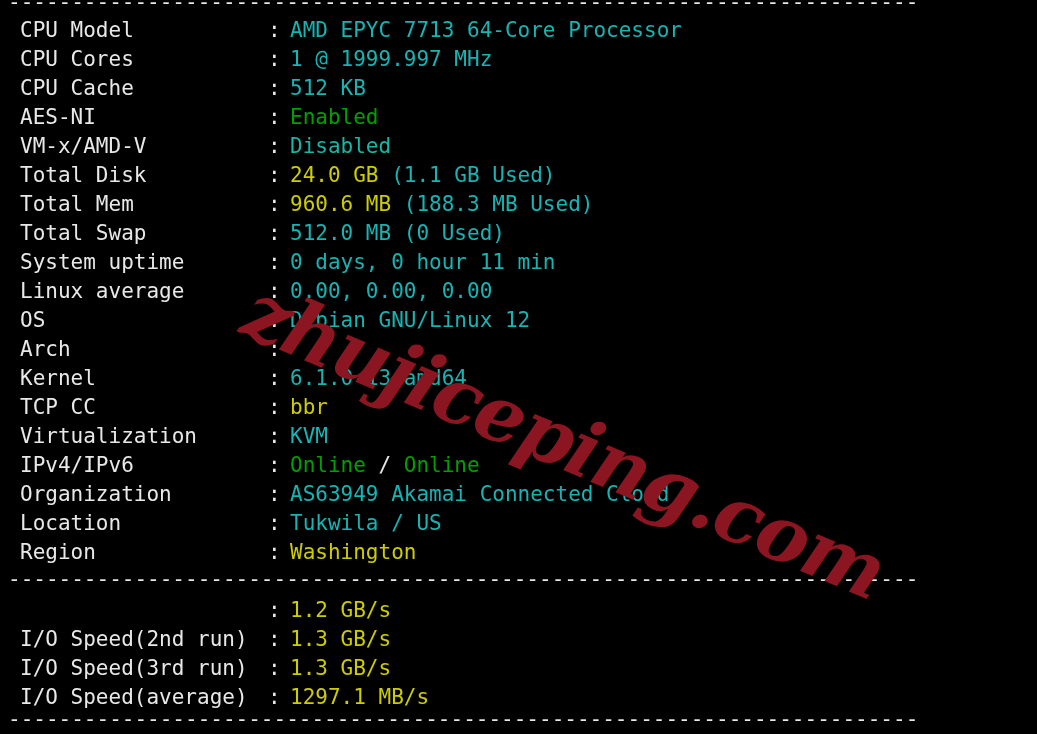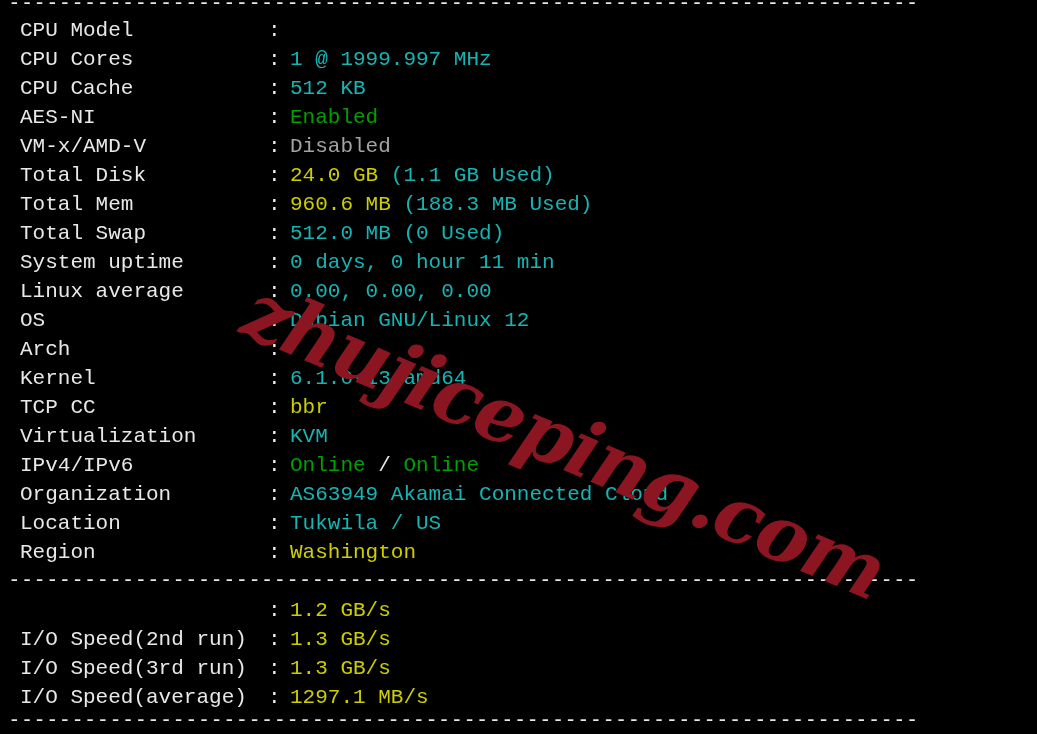--- a/index.html
+++ b/index.html
@@ -34,21 +34,20 @@
   }
   #sep-top    { top: -12px; }
   #sep-middle { top: 565px; }
   #sep-bottom { top: 705px; }
 
   
   .block {
     position: absolute;
     left: 0;
     width: 857px;
-    font-family: Liberation Mono, monospace;
   }
   #block-system { top: 16px; }
   #block-iospeed { top: 596px; }
 
   .row {
     position: relative;
     height: 29px;
     line-height: 29px;
     white-space: pre;
   }
@@ -69,21 +68,21 @@
     position: absolute;
     left: 290px;
     top: 0;
     white-space: pre;
   }
   .value span { white-space: pre; }
 
   .c-cyan   { color: #17b4b4; }
   .c-yellow { color: #cdcd00; }
   .c-green  { color: #00a000; }
-  .c-red    { color: #a3a3a3; text-align: center; }
+  .c-red    { color: #14b8a6; text-align: center; }
   .c-white  { color: #e8e8e8; }
 
   
   #watermark {
     position: absolute;
     left: 248px;
     top: 268px;
     color: #8b1520;
     font-family: "DejaVu Serif", "Liberation Serif", serif;
     font-style: italic;
@@ -99,21 +98,21 @@
   }
 </style>
 </head>
 <body>
 
 <div id="screen">
 
   <div class="sep" id="sep-top">--------------------------------------------------------------------------</div>
 
   <div class="block" id="block-system">
-      <div class="row"><span class="label">CPU Model</span><span class="colon">:</span></div>
+      <div class="row"><span class="label">CPU Model</span><span class="colon">:</span><span class="value"><span class="c-cyan">AMD EPYC 7713 64-Core Processor</span></span></div>
       <div class="row"><span class="label">CPU Cores</span><span class="colon">:</span><span class="value"><span class="c-cyan">1 @ 1999.997 MHz</span></span></div>
       <div class="row"><span class="label">CPU Cache</span><span class="colon">:</span><span class="value"><span class="c-cyan">512 KB</span></span></div>
       <div class="row"><span class="label">AES-NI</span><span class="colon">:</span><span class="value"><span class="c-green">Enabled</span></span></div>
       <div class="row"><span class="label">VM-x/AMD-V</span><span class="colon">:</span><span class="value"><span class="c-red">Disabled</span></span></div>
       <div class="row"><span class="label">Total Disk</span><span class="colon">:</span><span class="value"><span class="c-yellow">24.0 GB </span><span class="c-cyan">(1.1 GB Used)</span></span></div>
       <div class="row"><span class="label">Total Mem</span><span class="colon">:</span><span class="value"><span class="c-yellow">960.6 MB </span><span class="c-cyan">(188.3 MB Used)</span></span></div>
       <div class="row"><span class="label">Total Swap</span><span class="colon">:</span><span class="value"><span class="c-cyan">512.0 MB (0 Used)</span></span></div>
       <div class="row"><span class="label">System uptime</span><span class="colon">:</span><span class="value"><span class="c-cyan">0 days, 0 hour 11 min</span></span></div>
       <div class="row"><span class="label">Linux average</span><span class="colon">:</span><span class="value"><span class="c-cyan">0.00, 0.00, 0.00</span></span></div>
       <div class="row"><span class="label">OS</span><span class="colon">:</span><span class="value"><span class="c-cyan">Debian GNU/Linux 12</span></span></div>

